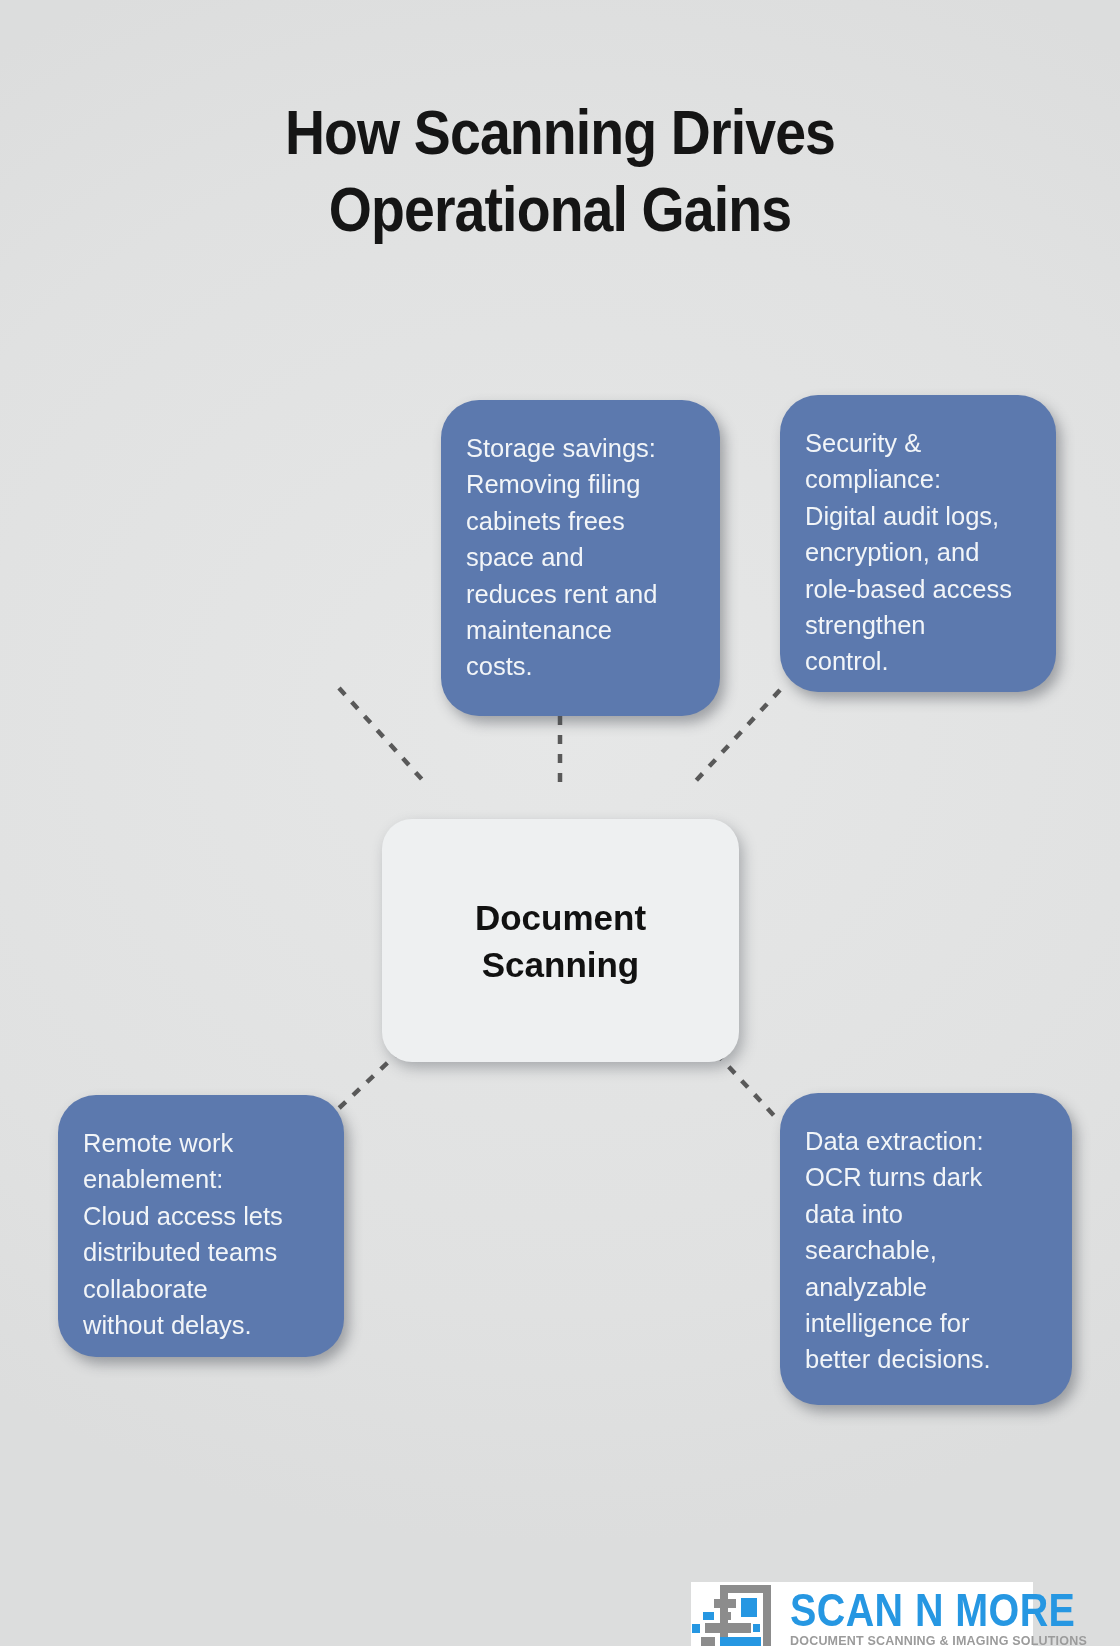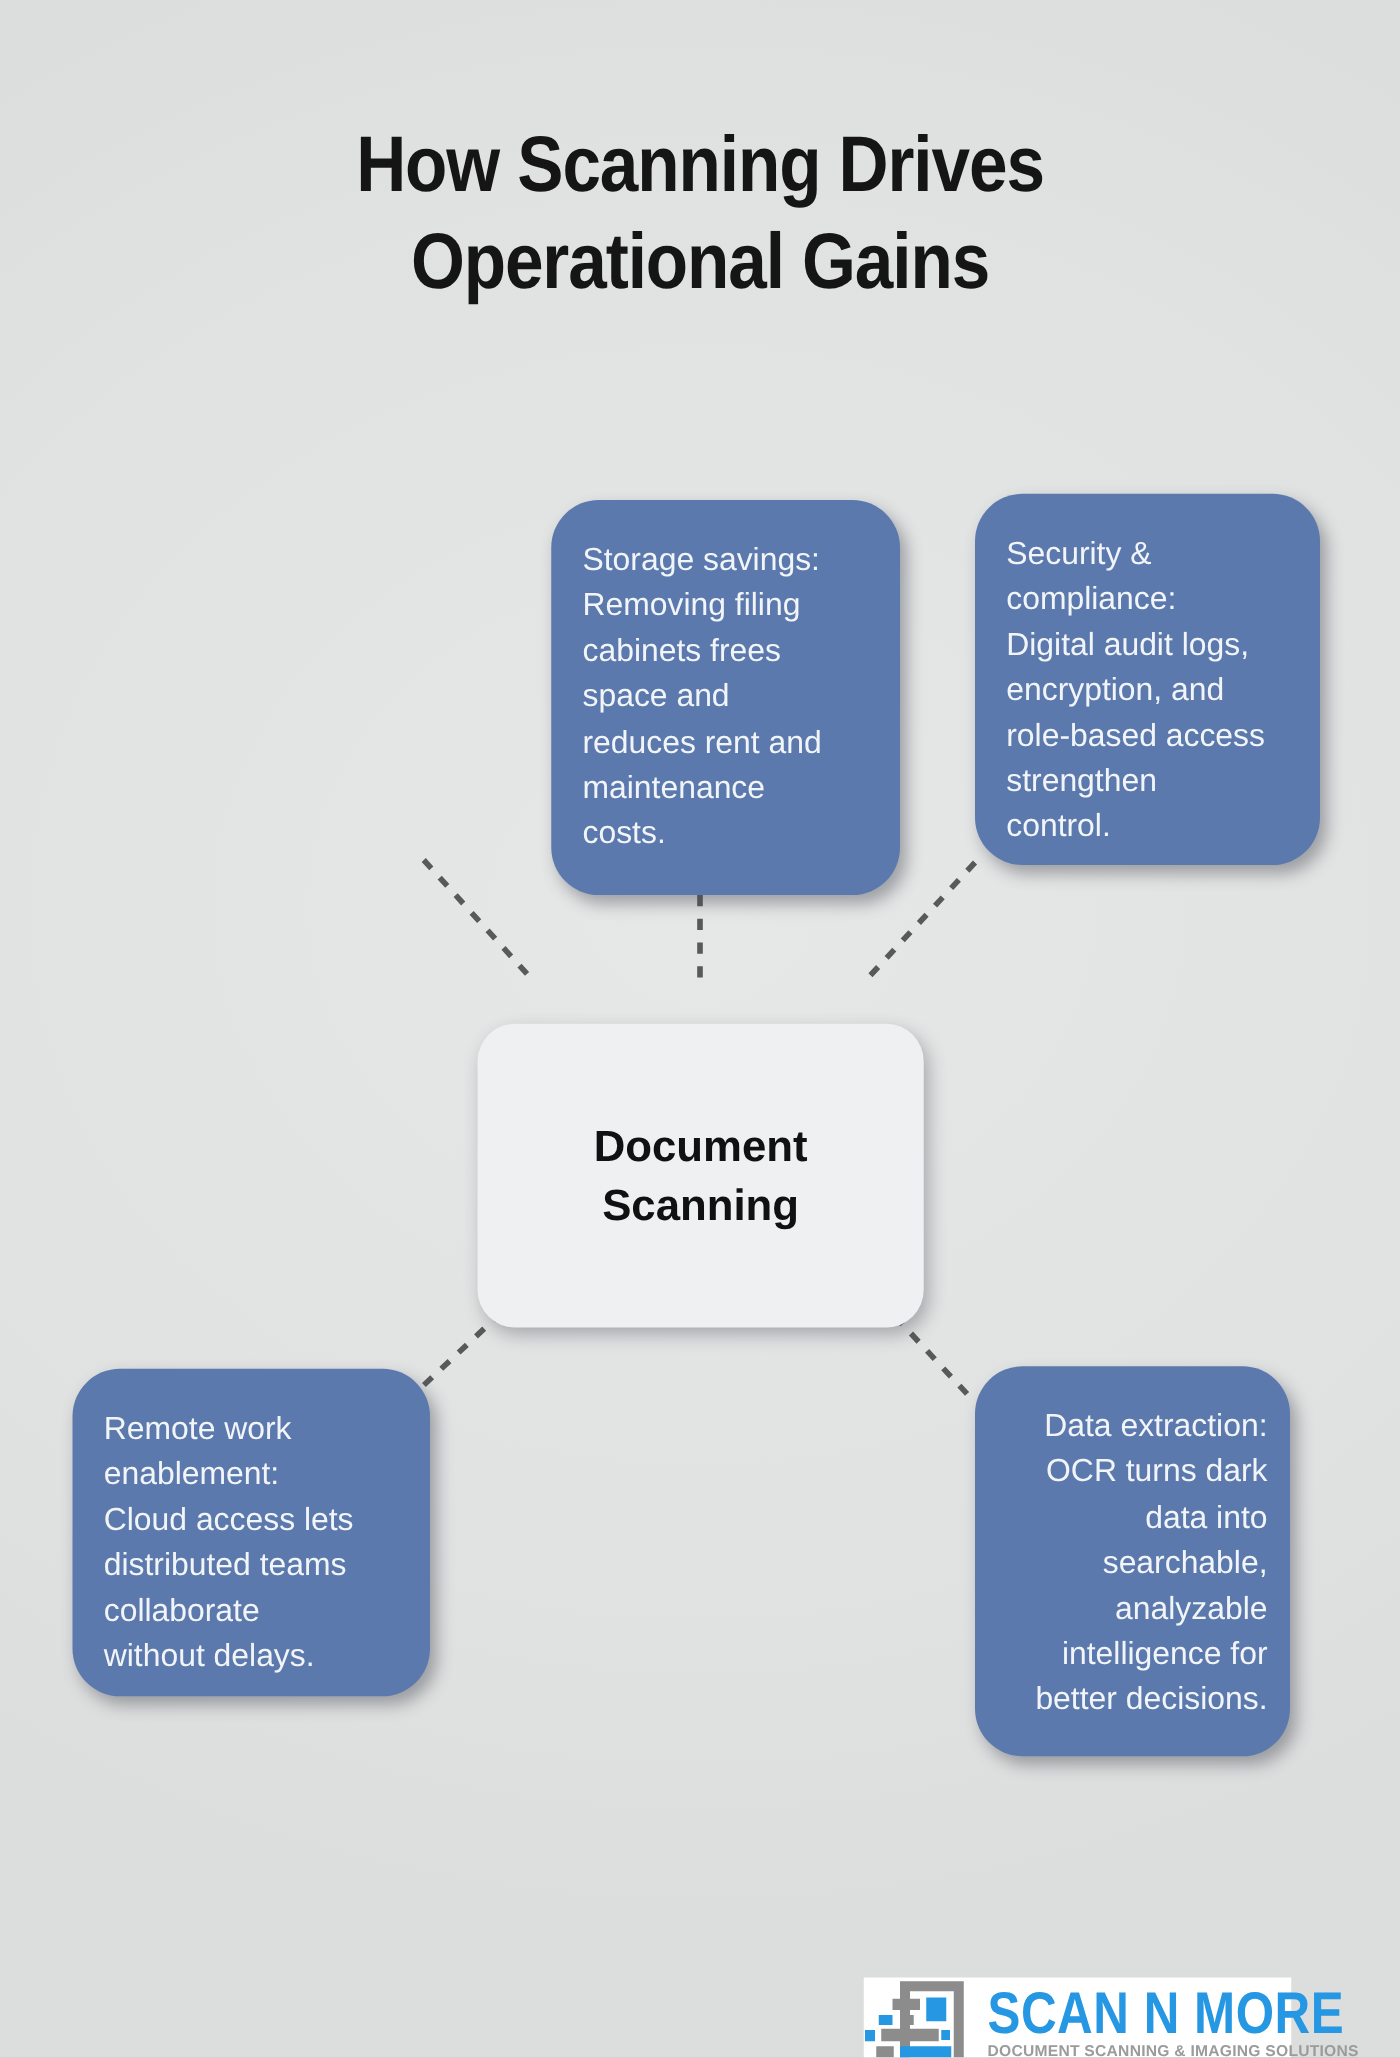--- a/index.html
+++ b/index.html
@@ -45,21 +45,21 @@
     box-shadow:5px 7px 13px rgba(70,75,85,0.45);
     color:var(--node-text);
     font-size:25.5px;line-height:36.4px;
     padding:30px 18px 0 25px;
   }
   .node p{white-space:pre-line;}
   .n1{left:64px;top:397px;width:272px;height:293px;}
   .n2{left:441px;top:400px;width:279px;height:316px;}
   .n3{left:780px;top:395px;width:276px;height:297px;}
   .n4{left:58px;top:1095px;width:286px;height:262px;}
-  .n5{left:780px;top:1093px;width:252px;height:312px;text-align:right;}
+  .n5{left:780px;top:1093px;width:292px;height:312px;}
   .center-node{
     position:absolute;left:382px;top:782px;width:357px;height:243px;
     background:var(--center-fill);
     border-radius:30px;
     box-shadow:4px 6px 14px rgba(70,75,85,0.38);
     display:flex;align-items:center;justify-content:center;margin-top:37px;
   }
   .center-label{
     white-space:pre-line;
     text-align:center;

